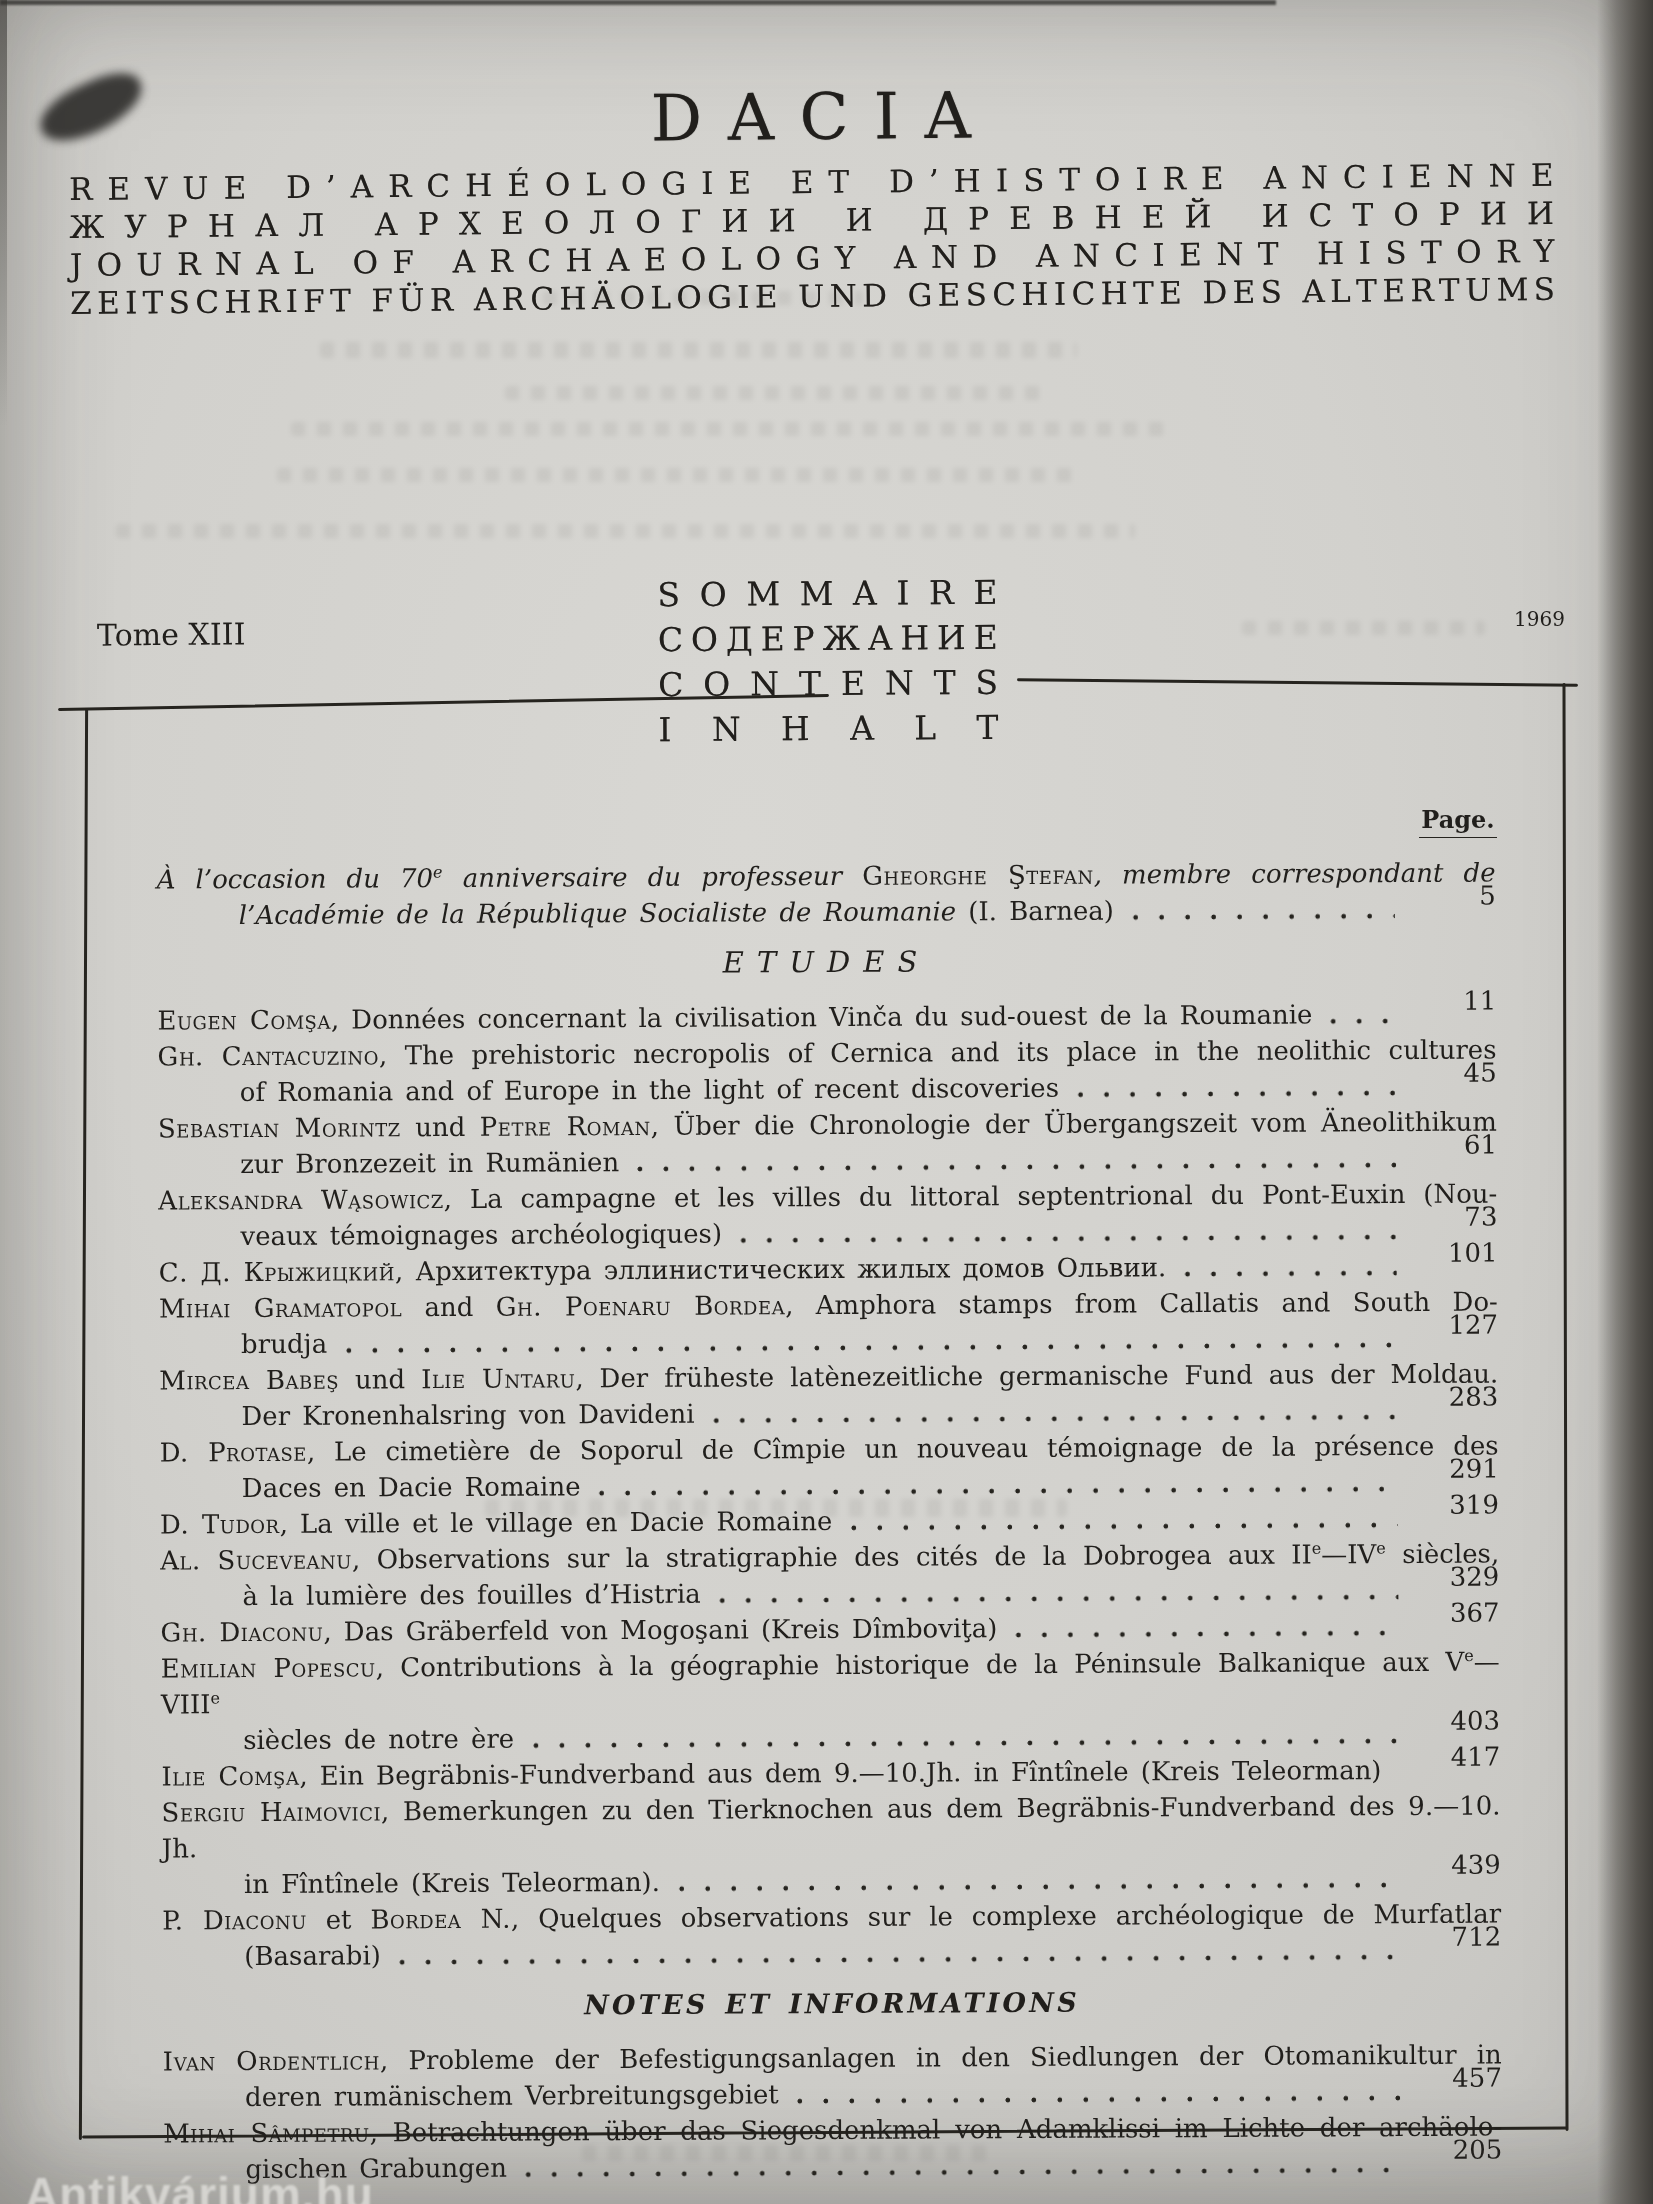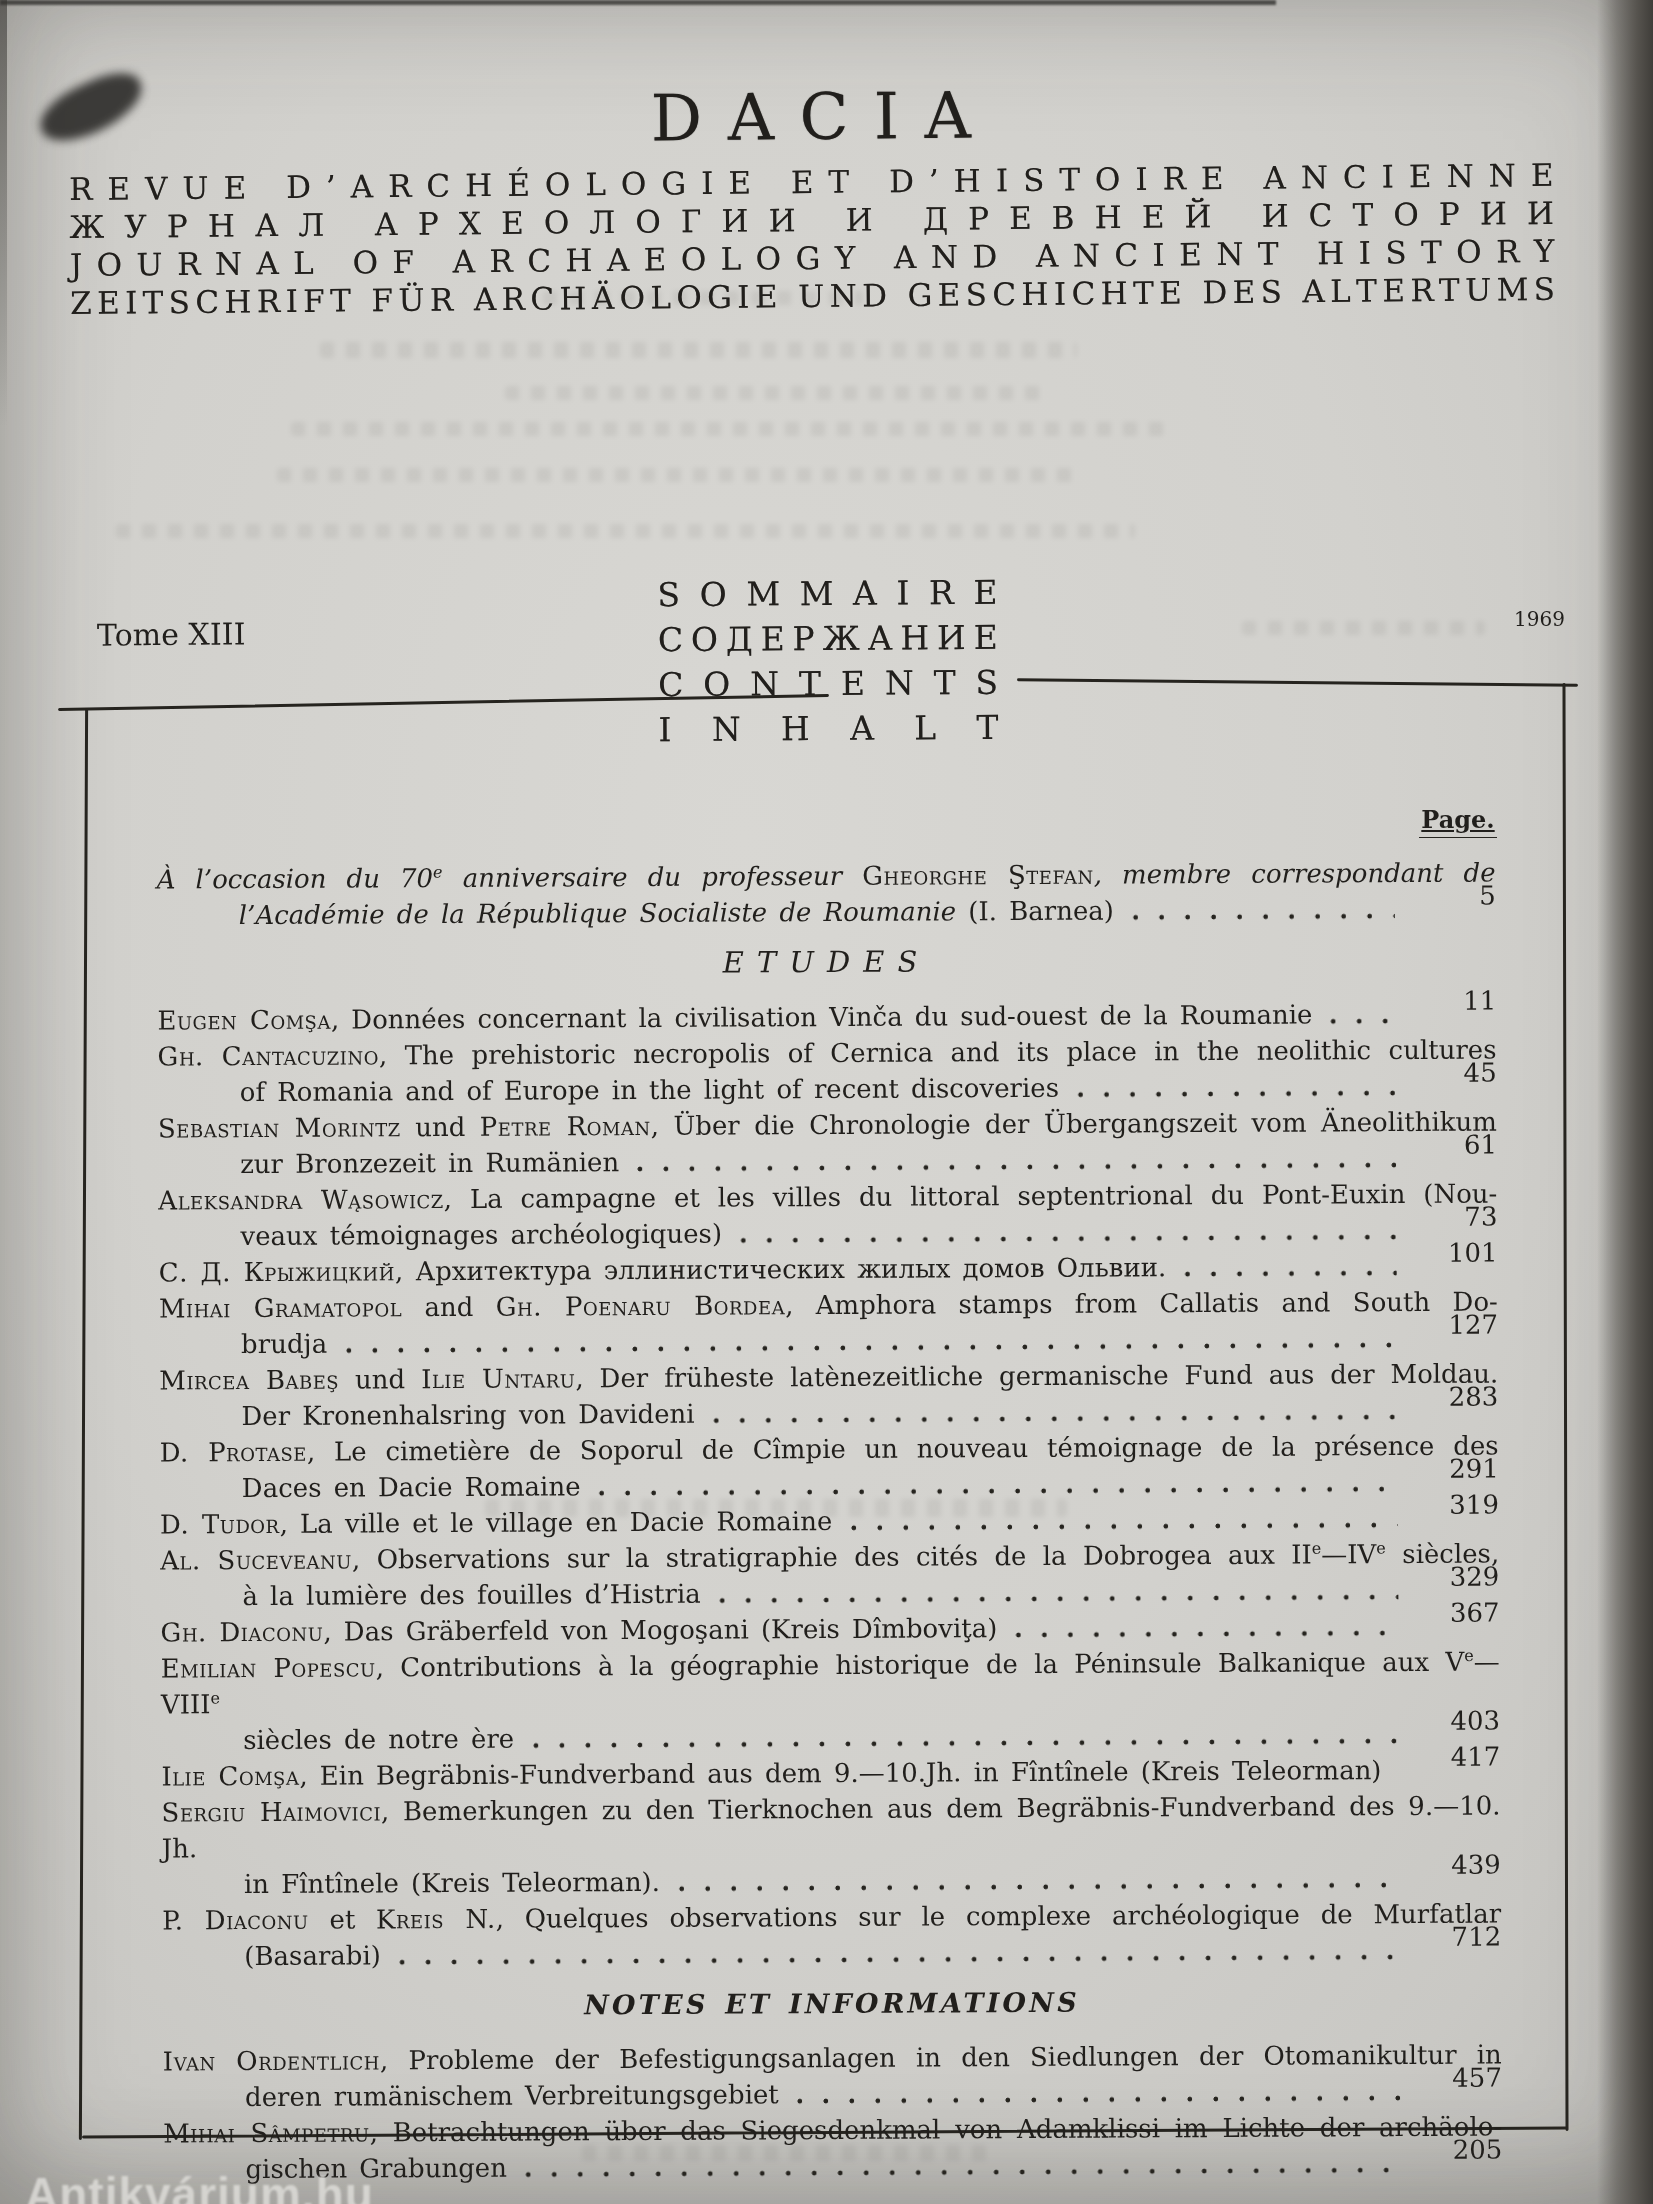--- a/index.html
+++ b/index.html
@@ -27,21 +27,21 @@
   .mast-sub{margin-top:0; font-size:31px; height:38px; line-height:38px; display:flex; justify-content:space-between;
     text-shadow:0 0 0.6px rgba(33,31,28,.5);}
   .mast-subs{position:absolute; left:0; top:163px; width:1485px;}
   
   .tome{position:absolute; left:97px; top:617px; font-size:30px; transform:rotate(-0.5deg);}
   .year{position:absolute; left:1417px; top:607px; width:148px; text-align:right; font-size:20px;}
   .toc-titles{position:absolute; left:658px; top:571px; width:340px; transform:rotate(-0.4deg);}
   .toc-title-line{display:flex; justify-content:space-between; font-size:33px; height:45px; line-height:45px;
     text-shadow:0 0 0.6px rgba(33,31,28,.5);}
   .page-label{position:absolute; left:1412px; top:805px; width:92px; text-align:center; font-size:24px; font-weight:bold;}
-  .page-label span{border-bottom:1.9px solid #26241f; padding:0 1.9px 2.9px;text-decoration:underline;}
+  .page-label span{border-bottom:1.9px solid #26241f; padding:0 1.9px 2.9px;}
   
   .rule{position:absolute; background:#26241f; border-radius:1.9px;}
   .rule-top-left{left:58px; top:701px; width:771px; height:2.9px; transform:rotate(-1.05deg);}
   .rule-top-right{left:1017px; top:681px; width:561px; height:2.9px; transform:rotate(0.55deg);}
   .border-left{left:82px; top:708px; width:2.9px; height:1432px; transform:rotate(0.25deg);}
   .border-right{left:1564px; top:683px; width:2.9px; height:1448px; transform:rotate(-0.12deg);}
   .rule-bottom{left:82px; top:2131px; width:1485px; height:2.9px; transform:rotate(-0.35deg);}
   
   .toc{position:absolute; left:160px; top:858px; width:1339px; font-size:26px; line-height:36px;
     word-spacing:3.9px; transform:rotate(-0.3deg);}
@@ -443,21 +443,21 @@
       </div>
       <div class="toc-entry">
         <div class="toc-line full"><span class="seg-sc">Sergiu Haimovici</span><span class="">, Bemerkungen zu den Tierknochen aus dem Begräbnis-Fundverband des 9.—10. Jh.</span></div>
         <div class="toc-line cont leader-line">
           <span class="line-text"><span class="">in Fîntînele (Kreis Teleorman).</span></span>
           <span class="leader"></span>
           <span class="page-num">439</span>
         </div>
       </div>
       <div class="toc-entry">
-        <div class="toc-line full"><span class="seg-sc">P. Diaconu</span><span class=""> et </span><span class="seg-sc">Kreis N.</span><span class="">, Quelques observations sur le complexe archéologique de Murfatlar</span></div>
+        <div class="toc-line full"><span class="seg-sc">P. Diaconu</span><span class=""> et </span><span class="seg-sc">Bordea N.</span><span class="">, Quelques observations sur le complexe archéologique de Murfatlar</span></div>
         <div class="toc-line cont leader-line">
           <span class="line-text"><span class="">(Basarabi)</span></span>
           <span class="leader"></span>
           <span class="page-num">712</span>
         </div>
       </div>
       <div class="toc-heading notes">NOTES ET INFORMATIONS</div>
       <div class="toc-entry">
         <div class="toc-line full"><span class="seg-sc">Ivan Ordentlich</span><span class="">, Probleme der Befestigungsanlagen in den Siedlungen der Otomanikultur in</span></div>
         <div class="toc-line cont leader-line">

